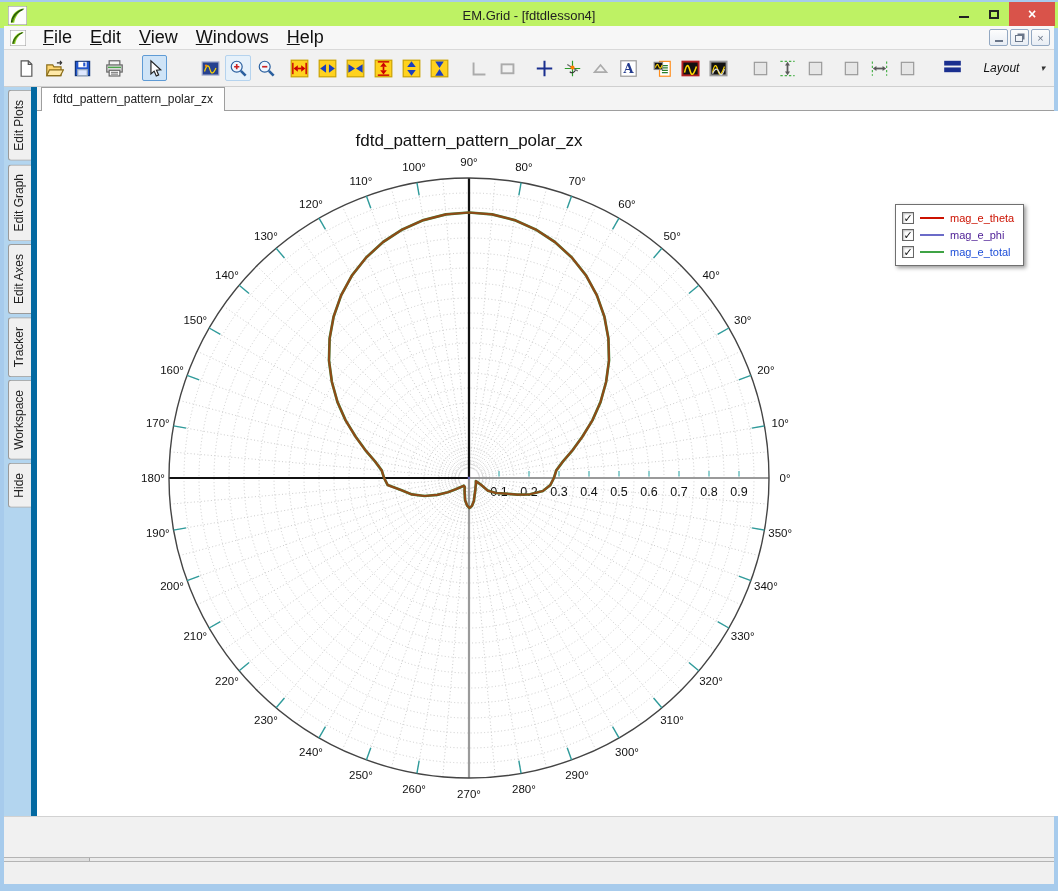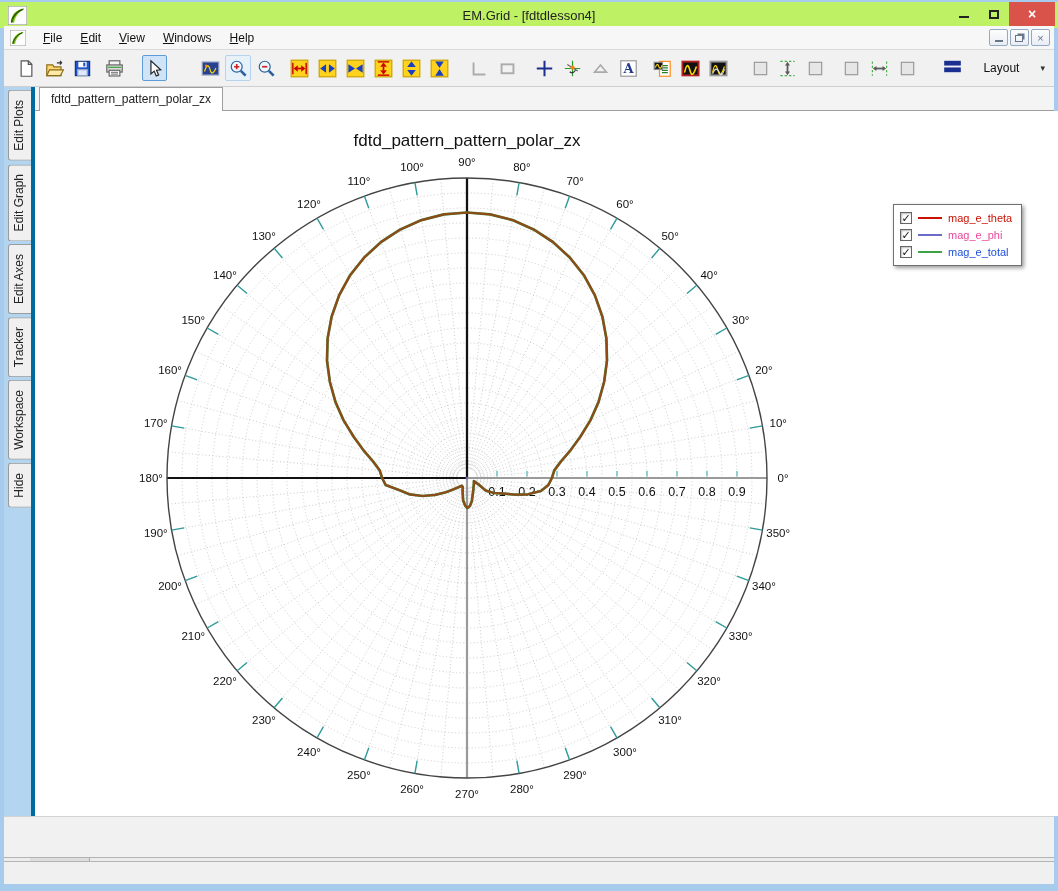--- a/index.html
+++ b/index.html
@@ -12,42 +12,42 @@
   #win-title { position:absolute; left:0; right:0; text-align:center; font-size:13px; color:#222; }
   #win-controls { position:absolute; right:3px; top:0; height:24px; display:flex; align-items:stretch; }
   .wbtn { width:30px; display:flex; align-items:center; justify-content:center; cursor:default; }
   .wbtn .minbar { width:10px; height:2px; background:#222; margin-top:6px; }
   .wbtn .maxbox { width:10px; height:9px; border:2px solid #222; }
   .wbtn.close { width:46px; background:#d9534a; color:#fff; font-size:14px; font-weight:bold; }
 
   
   #menubar { position:absolute; left:4px; top:26px; width:1050px; height:24px; background:#f7f7f7; border-bottom:1px solid #d9d9d9; display:flex; align-items:center; }
   #menu-icon { width:16px; height:16px; margin:0 8px 0 6px; }
-  .menu-item { padding:3px 9px; font-size:12px; color:#111; }
+  .menu-item { padding:3px 9px; font-size:18px; color:#111; }
   .menu-item u { text-decoration:underline; }
   #mdi-controls { position:absolute; right:4px; top:3px; display:flex; gap:2px; }
   .mdibtn { width:19px; height:17px; border:1px solid #93a8c2; border-radius:2px; background:linear-gradient(#fdfdfd,#e8edf4); display:flex; align-items:center; justify-content:center; color:#6a7689; font-size:11px; }
   .mdibtn .minbar { width:8px; height:2px; background:#6a7689; margin-top:7px; }
   .mdibtn .restore { width:8px; height:7px; border:1px solid #6a7689; box-shadow:2px -2px 0 -0.5px #6a7689; margin:2px 0 0 -2px; }
 
   
   #toolbar { position:absolute; left:4px; top:50px; width:1050px; height:37px; background:#f1f1f1; border-bottom:1px solid #cfcfcf; display:flex; align-items:center; padding-left:10px; }
   .tbtn { width:26px; height:26px; display:flex; align-items:center; justify-content:center; border:1px solid transparent; border-radius:2px; margin-right:2px; }
   .tbtn.selected  { background:#cfe4f7; border-color:#5f9bd5; }
   .tbtn.highlight { background:#e6f1fa; border-color:#b5d3ee; }
   .tbtn svg { display:block; }
-  #layout-btn { display:flex; align-items:center; gap:21px; padding:3px 8px; border:1px solid transparent; border-radius:2px; font-size:12px; color:#111; }
+  #layout-btn { display:flex; align-items:center; gap:21px; padding:3px 8px; border:1px solid transparent; border-radius:2px; font-size:12px; color:#111;font-style:italic; }
   #layout-caret { font-size:9px; color:#333; }
 
   
   #sidebar-strip { position:absolute; left:4px; top:87px; width:27px; height:770px; background:#b3d5ef; }
   .side-tab { writing-mode:vertical-rl; transform:rotate(180deg); background:#f0f0f0; border:1px solid #9a9a9a; border-left:none; border-radius:0 3px 3px 0; margin:3px 0 3px 4px; padding:9px 3px; font-size:12px; color:#222; text-align:center; width:23px; }
 
   
-  #main { position:absolute; left:31px; top:87px; width:1023px; height:729px; background:#fff; border-left:4px solid #0369a1; }
+  #main { position:absolute; left:31px; top:87px; width:1023px; height:729px; background:#fff; border-left:6px solid #0369a1; }
   #tabbar { height:24px; border-bottom:1px solid #9e9e9e; background:#f4f4f4; display:flex; align-items:flex-end; }
   .doc-tab { background:#fff; border:1px solid #9e9e9e; border-bottom:none; margin:0 0 -1px 4px; padding:4px 11px 5px; font-size:12px; color:#222; position:relative; z-index:2; }
   #plot-region { position:absolute; left:0; top:24px; width:1023px; height:705px; background:#fff; }
   #plot-title { position:absolute; left:0; top:20px; width:864px; text-align:center; font-size:17px; color:#111; }
   #polar-svg { position:absolute; left:0; top:0; }
 
   
   #legend { position:absolute; left:858px; top:93px; background:#fff; border:1px solid #707070; box-shadow:2px 2px 4px rgba(0,0,0,.4); padding:4px 9px 5px 6px; }
   .legend-row { display:flex; align-items:center; gap:6px; height:17px; }
   .legend-check { width:12px; height:12px; border:1px solid #666; background:#fff; box-shadow:inset 1px 1px 2px #bbb; font-size:11px; line-height:10px; text-align:center; color:#111; }
@@ -519,21 +519,21 @@
     <div id="plot-title">fdtd_pattern_pattern_polar_zx</div>
     <div id="legend">
         <div class="legend-row">
           <span class="legend-check">✓</span>
           <span class="legend-line" style="border-top-color:#cc1100"></span>
           <span class="legend-label" style="color:#cc1100">mag_e_theta</span>
         </div>
         <div class="legend-row">
           <span class="legend-check">✓</span>
           <span class="legend-line" style="border-top-color:#6b6bc8"></span>
-          <span class="legend-label" style="color:#ec4899">mag_e_phi</span>
+          <span class="legend-label" style="color:#4c1d95">mag_e_phi</span>
         </div>
         <div class="legend-row">
           <span class="legend-check">✓</span>
           <span class="legend-line" style="border-top-color:#3fa345"></span>
           <span class="legend-label" style="color:#1d4ed8">mag_e_total</span>
         </div>
       </div>
   </div>
 </div>
 

